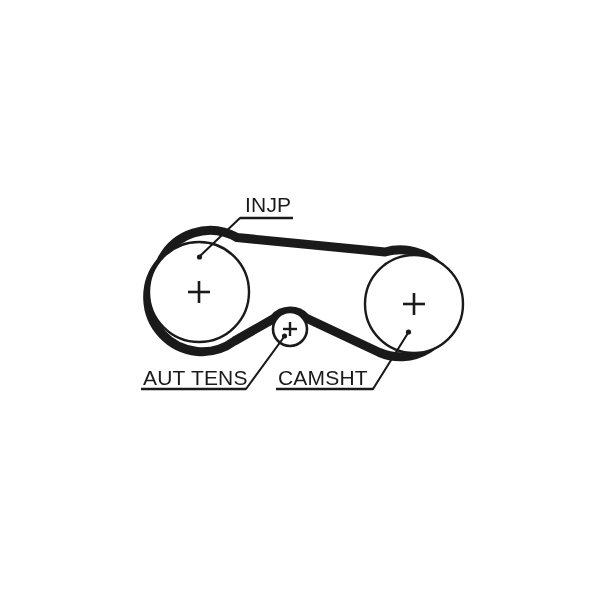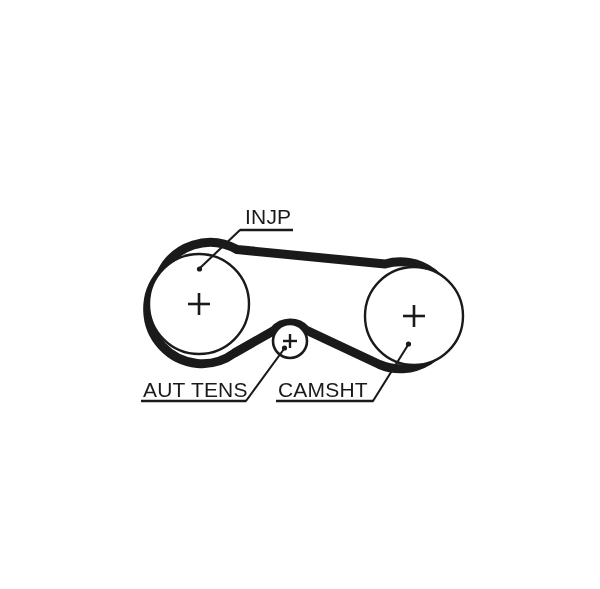--- a/index.html
+++ b/index.html
@@ -11,21 +11,21 @@
   body {
     width: 600px;
     height: 589px;
     position: relative;
     overflow: hidden;
     font-family: "Liberation Sans", sans-serif;
   }
   #diagram-root {
     position: absolute;
     left: 0;
-    top: 12px;
+    top: 0;
     width: 600px;
     height: 522px;
   }
   svg#belt-diagram {
     display: block;
     width: 600px;
     height: 589px;
     background: #ffffff;
   }
   .belt-band {

